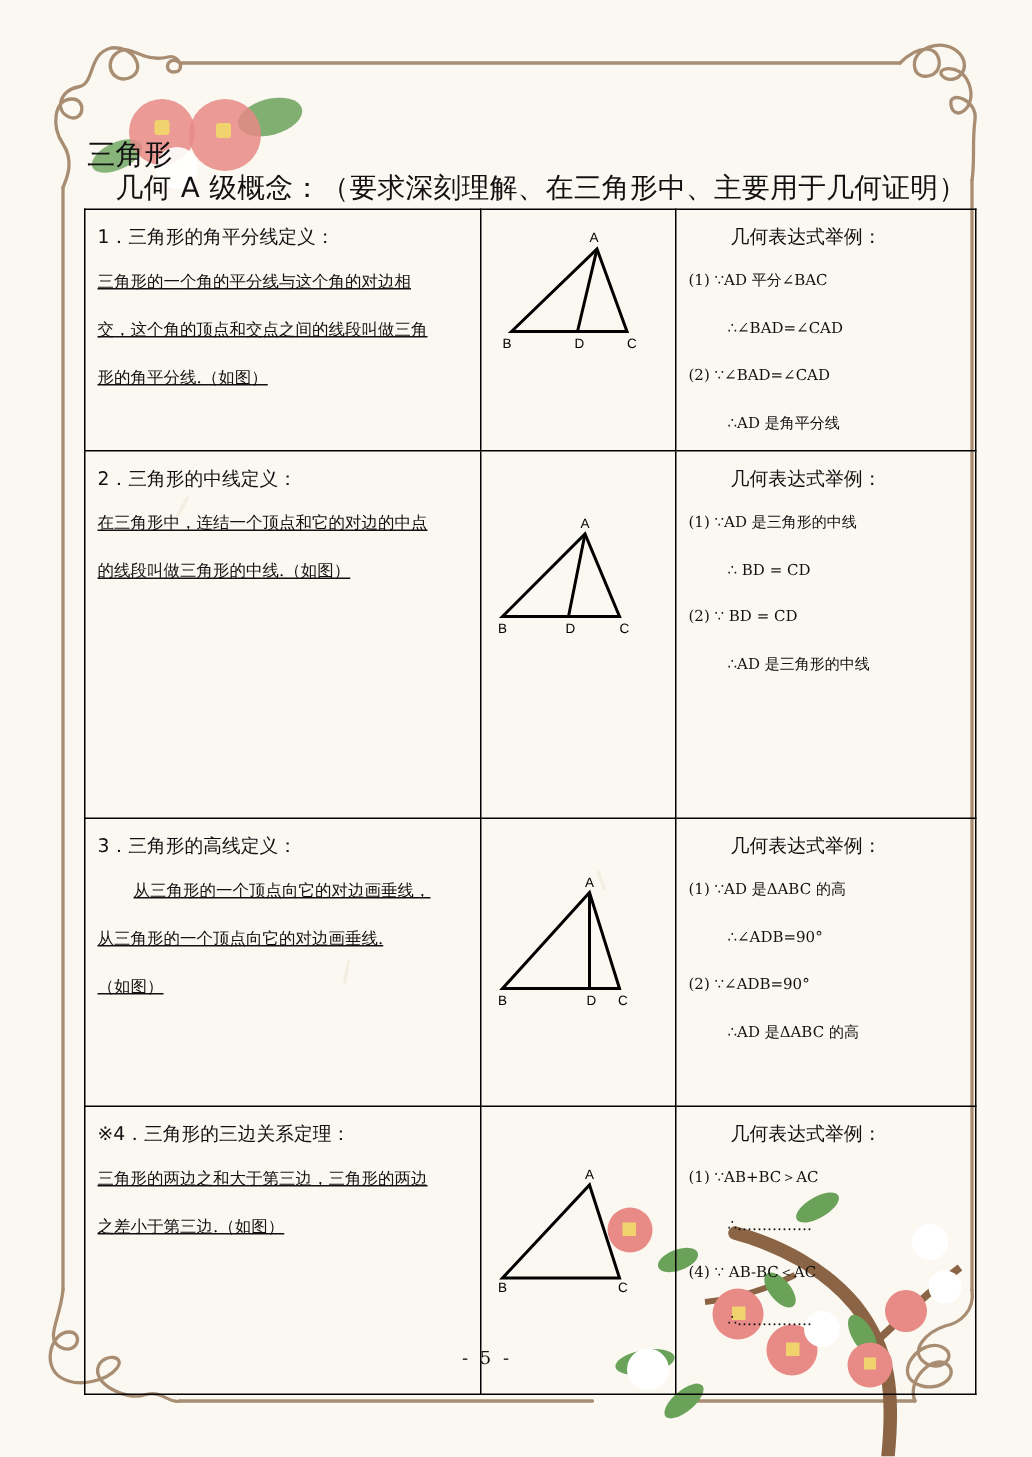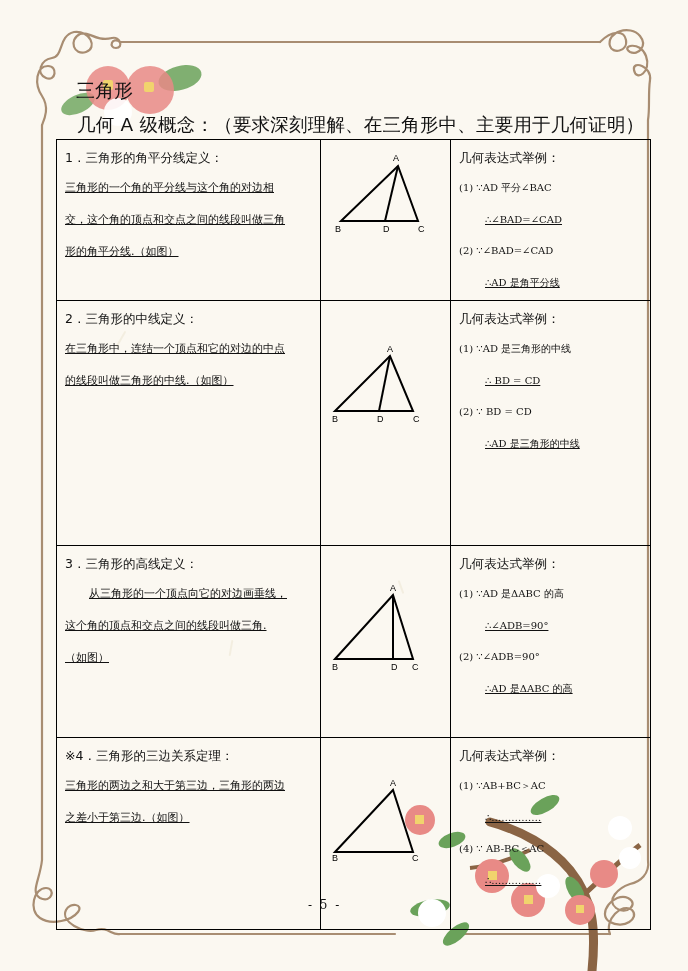--- a/index.html
+++ b/index.html
@@ -5,22 +5,22 @@
   html, body { margin:0; padding:0; }
   body {
     width:688px; height:971px; position:relative; overflow:hidden;
     background:#fbf8f1;
     font-family:"DejaVu Serif","Liberation Serif",serif;
     color:#111;
   }
   .paper-fleck { position:absolute; background:#efe7d6; opacity:.6; border-radius:2px; }
   .frame { position:absolute; left:0; top:0; }
   .section-title {
-    position:absolute; left:58px; top:78px; font-size:19px;
-    font-family:"DejaVu Sans","Liberation Sans",sans-serif; letter-spacing:0;margin-left:18px;
+    position:absolute; left:58px; top:90px; font-size:19px;
+    font-family:"DejaVu Sans","Liberation Sans",sans-serif; letter-spacing:0;
   }
   .subtitle {
     position:absolute; left:77px; top:112px; font-size:18.5px;
     font-family:"DejaVu Sans","Liberation Sans",sans-serif; letter-spacing:0.2px;
     white-space:nowrap;
   }
   table.grid {
     position:absolute; left:56px; top:139px; width:594px;
     border-collapse:collapse; table-layout:fixed;
   }
@@ -29,23 +29,23 @@
   }
   .def-cell { padding:8px 0 0 8px !important; }
   .def-title {
     font-family:"DejaVu Sans","Liberation Sans",sans-serif; font-weight:normal;
     font-size:12.5px; line-height:20px; height:24px;
   }
   .def-line { font-size:11px; line-height:32px; white-space:nowrap;text-decoration:underline; }
   .def-line.indent { padding-left:24px; }
   .fig-cell svg { display:block; }
   .expr-cell { padding:8px 0 0 8px !important; }
-  .expr-head { font-size:12.6px; line-height:20px; height:24px; }
+  .expr-head { font-size:12.6px; line-height:20px; height:24px;margin-left:28px; }
   .expr-line { font-size:10px; line-height:31.5px; white-space:nowrap; }
-  .expr-line.sub { padding-left:26px;text-decoration:underline; }
+  .expr-line.sub { padding-left:26px; }
   .page-num {
     position:absolute; left:308px; top:898px; font-size:12px; letter-spacing:2px;
   }
 </style>
 </head>
 <body>
 
 <div class="paper-fleck" style="left:120px;top:330px;width:2px;height:18px;transform:rotate(30deg)"></div>
 <div class="paper-fleck" style="left:400px;top:580px;width:2px;height:14px;transform:rotate(-20deg)"></div>
 <div class="paper-fleck" style="left:230px;top:640px;width:2px;height:16px;transform:rotate(10deg)"></div>
@@ -173,21 +173,21 @@
       <div class="expr-line sub">∴ BD = CD</div>
       <div class="expr-line">(2) ∵ BD = CD</div>
       <div class="expr-line sub">∴AD 是三角形的中线</div>
     </td>
   </tr>
 
   <tr style="height:192px">
     <td class="def-cell">
       <div class="def-title">3．三角形的高线定义：</div>
       <div class="def-line indent">从三角形的一个顶点向它的对边画垂线，</div>
-      <div class="def-line">这个角的顶点和交点之间的线段叫做三角.</div>
+      <div class="def-line">从三角形的一个顶点向它的对边画垂线.</div>
       <div class="def-line">（如图）</div>
     </td>
     <td class="fig-cell">
       <svg width="128" height="130">
         <g stroke="#000" stroke-width="2" fill="none">
               <path d="M14 113 L72 49 L92 113 Z"></path>
               <path d="M72 49 L72 113"></path>
             </g>
         <g font-family="Liberation Sans, sans-serif" font-size="9" fill="#000">
           <text x="69" y="45">A</text>

